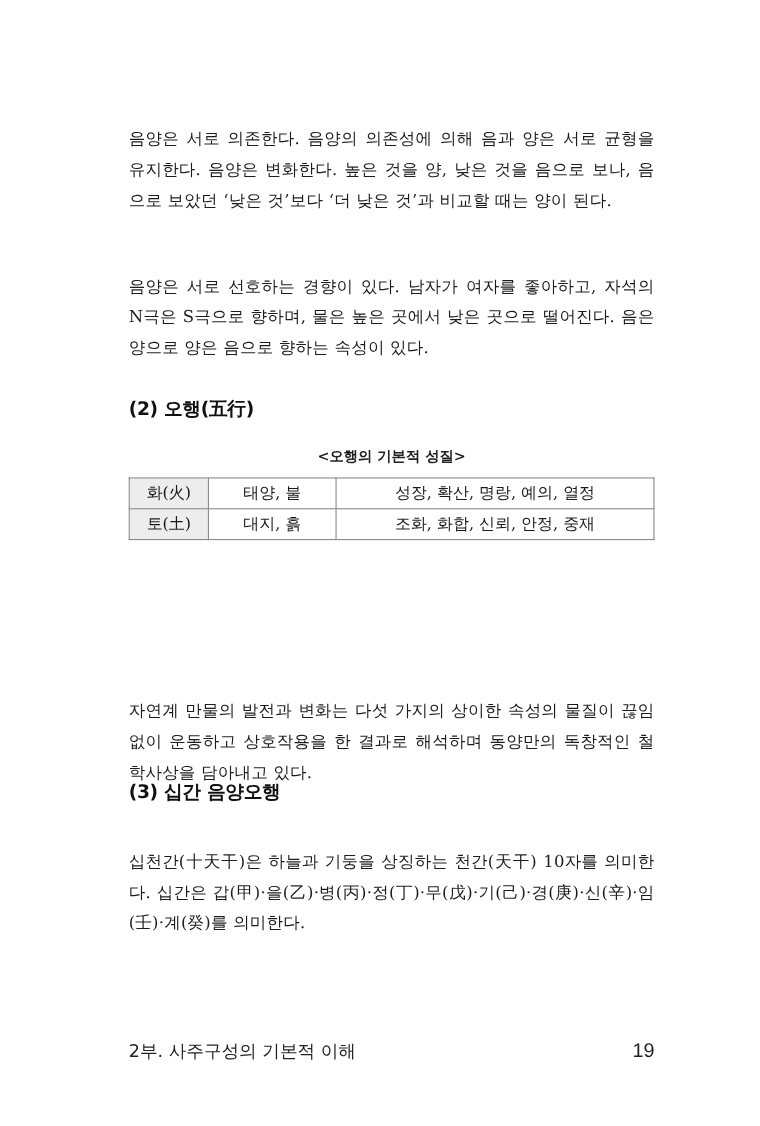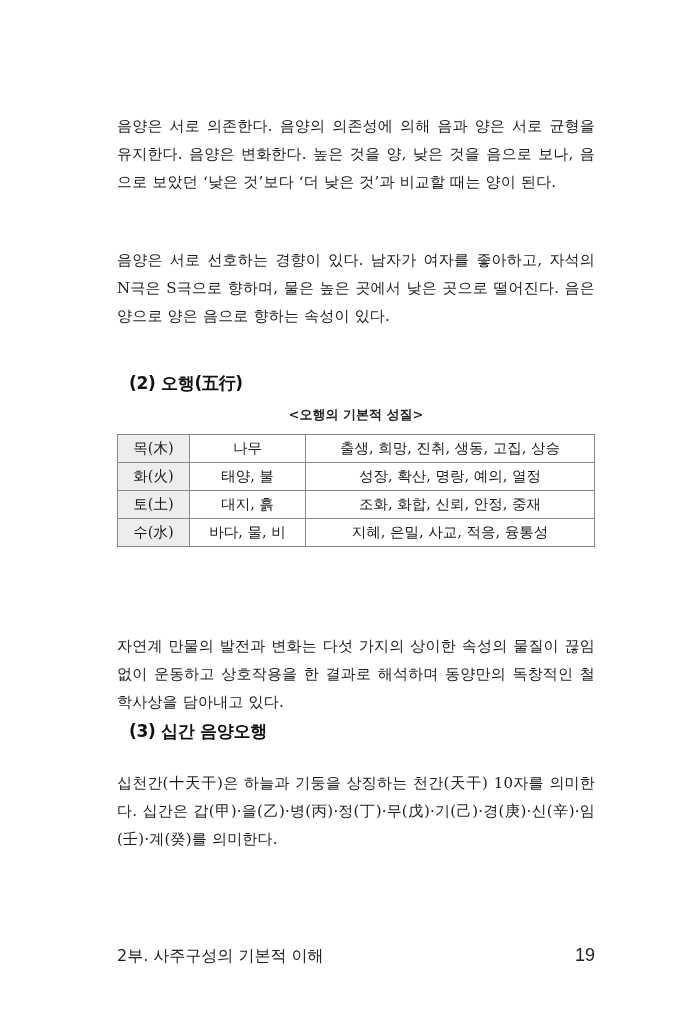--- a/index.html
+++ b/index.html
@@ -32,21 +32,21 @@
       margin: 0;
       letter-spacing: 0.2px;
       color: #1c1c1c;
     }
     .heading {
       position: absolute;
       left: 117px;
       font-family: "DejaVu Sans", "Liberation Sans", sans-serif;
       font-size: 17px;
       font-weight: bold;
-      margin: 12px;
+      margin: 0;
       color: #111;
       letter-spacing: -0.3px;
     }
     .caption {
       position: absolute;
       left: 117px;
       width: 478px;
       text-align: center;
       font-family: "DejaVu Serif", "Liberation Serif", serif;
       font-size: 13px;
@@ -104,38 +104,28 @@
 
   <p class="para" style="top:246px;">음양은 서로 선호하는 경향이 있다. 남자가 여자를 좋아하고, 자석의 N극은 S극으로 향하며, 물은 높은 곳에서 낮은 곳으로 떨어진다. 음은 양으로 양은 음으로 향하는 속성이 있다.</p>
 
   <h2 class="heading" style="top:360px;">(2) 오행(五行)</h2>
 
   <p class="caption" style="top:406px;">&lt;오행의 기본적 성질&gt;</p>
 
   <table class="props">
     <tbody>
       <tr>
-        <td class="c1">목(木)</td>
-        <td class="c2">나무</td>
-        <td class="c3">출생, 희망, 진취, 생동, 고집, 상승</td>
-      </tr>
-      <tr>
         <td class="c1">화(火)</td>
         <td class="c2">태양, 불</td>
         <td class="c3">성장, 확산, 명랑, 예의, 열정</td>
       </tr>
       <tr>
         <td class="c1">토(土)</td>
         <td class="c2">대지, 흙</td>
         <td class="c3">조화, 화합, 신뢰, 안정, 중재</td>
-      </tr>
-      <tr>
-        <td class="c1">수(水)</td>
-        <td class="c2">바다, 물, 비</td>
-        <td class="c3">지혜, 은밀, 사교, 적응, 융통성</td>
       </tr>
     </tbody>
   </table>
 
   <p class="para" style="top:600px;margin-top:32px;">자연계 만물의 발전과 변화는 다섯 가지의 상이한 속성의 물질이 끊임없이 운동하고 상호작용을 한 결과로 해석하며 동양만의 독창적인 철학사상을 담아내고 있다.</p>
 
   <h2 class="heading" style="top:708px;">(3) 십간 음양오행</h2>
 
   <p class="para" style="top:769px;">십천간(十天干)은 하늘과 기둥을 상징하는 천간(天干) 10자를 의미한다. 십간은 갑(甲)·을(乙)·병(丙)·정(丁)·무(戊)·기(己)·경(庚)·신(辛)·임(壬)·계(癸)를 의미한다.</p>
 

